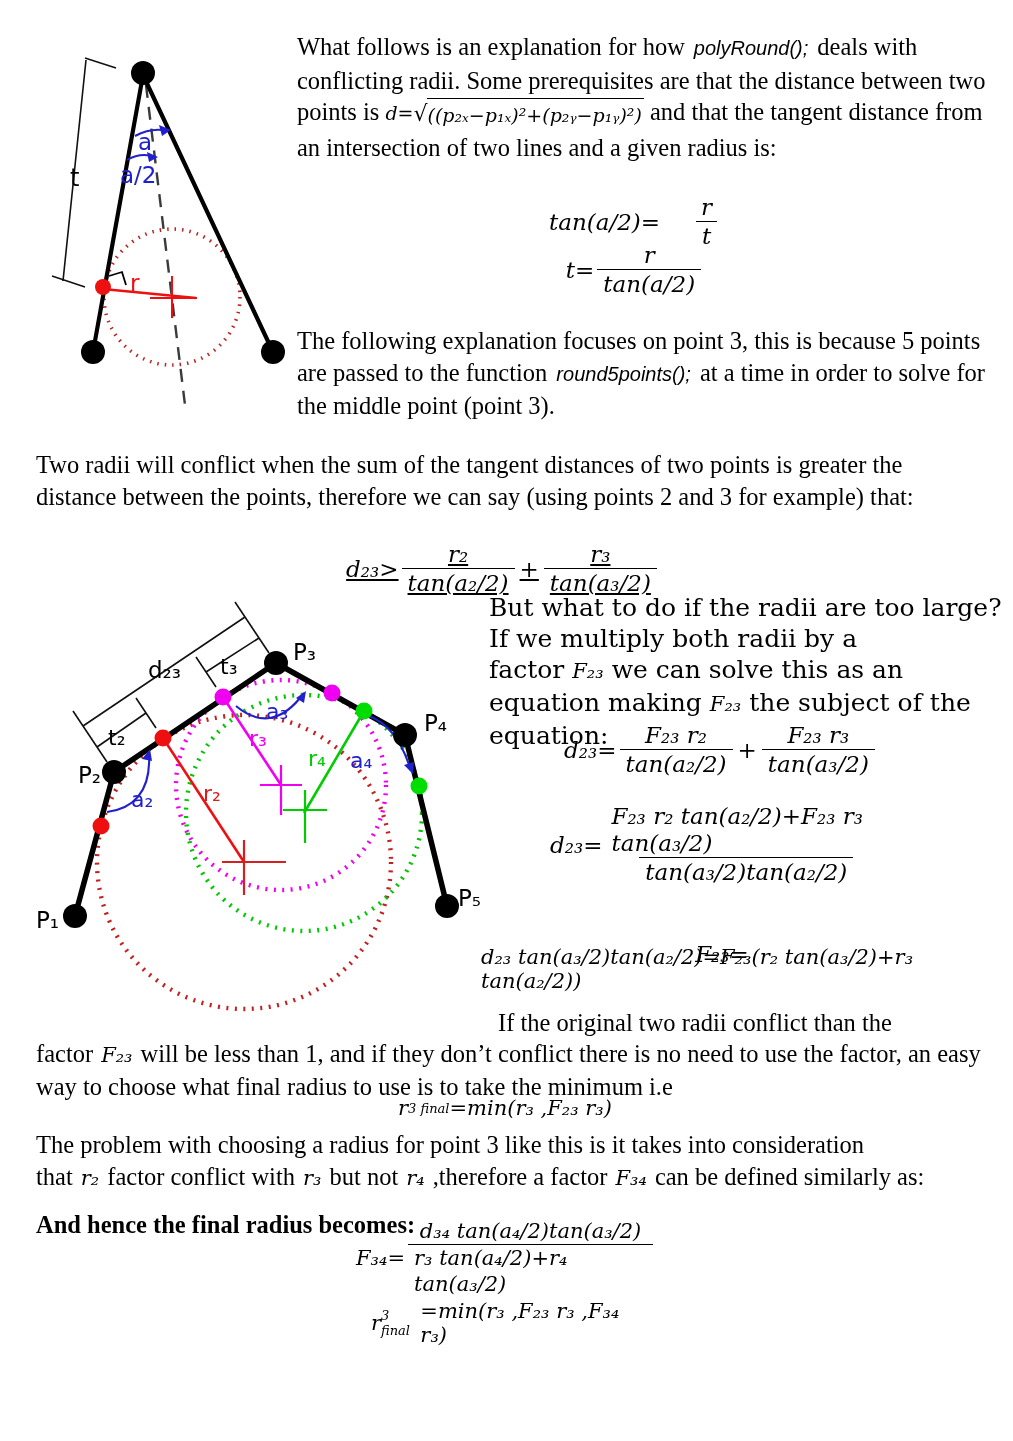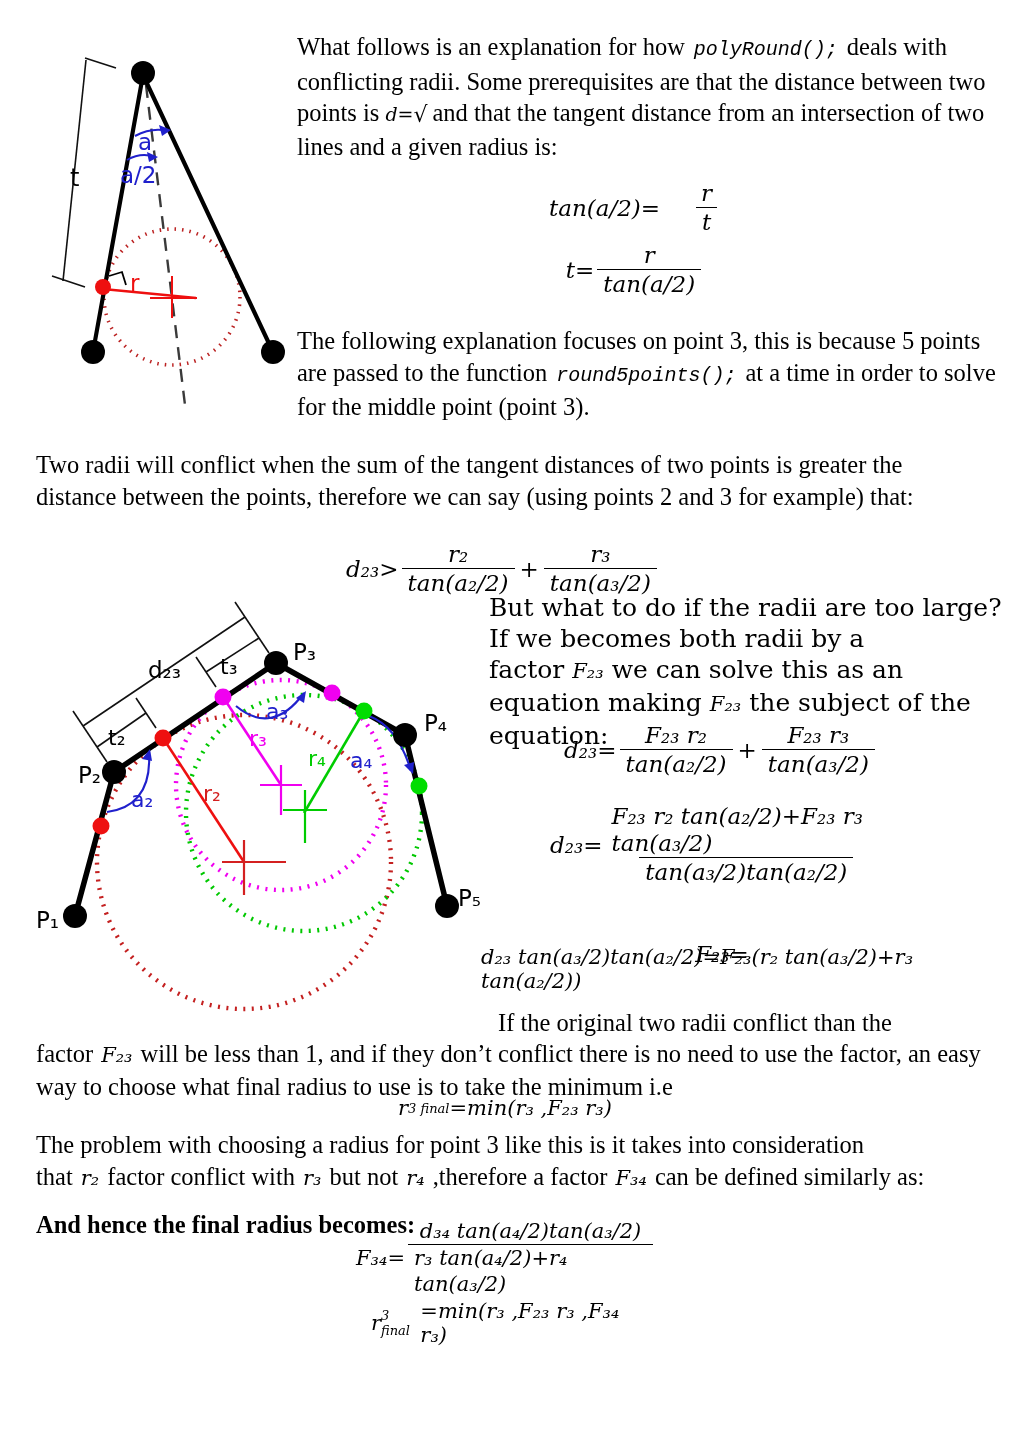--- a/index.html
+++ b/index.html
@@ -1,20 +1,20 @@
 <!DOCTYPE html>
 <html><head>
 <meta charset="utf-8">
 <style>
   html,body{margin:0;padding:0;background:#ffffff;}
   .page{position:relative;width:1013px;height:1441px;background:#fff;overflow:hidden;
         font-family:"Liberation Serif",serif;color:#000;}
   .para{position:absolute;font-size:24.5px;line-height:31.5px;}
   .djv{font-family:"DejaVu Serif",serif;font-size:25px;line-height:31px;}
-  .icode{font-style:italic;font-size:20px;font-family:Liberation Mono, monospace;margin:0 9px;}
+  .icode{font-style:italic;font-size:20px;font-family:Liberation Sans, sans-serif;margin:0 9px;}
   .ivar{font-style:italic;font-size:21px;font-family:"DejaVu Serif",serif;margin:0 8px;}
   .formula{position:absolute;display:flex;align-items:center;justify-content:center;
            font-family:"DejaVu Serif",serif;font-style:italic;font-size:23px;color:#000;}
   .formula.small{font-size:21px;}
   .frac{display:inline-flex;flex-direction:column;align-items:center;margin:0 3px;}
   .frac .num{padding:0 6px;line-height:1.18;}
   .frac .den{border-top:1.6px solid #000;padding:0 6px;line-height:1.25;}
   .op{margin:0 2px;}
   sub.fsub{font-size:0.62em;font-style:italic;}
   .sqrt{display:inline-flex;align-items:flex-start;font-style:italic;font-family:"DejaVu Serif",serif;font-size:19px;margin:0 6px;}
@@ -67,24 +67,25 @@
     <text x="70" y="186" font-size="24">t</text>
     <text x="138" y="150" font-size="23" fill="#2020cc">a</text>
     <text x="120" y="183" font-size="23" fill="#2020cc">a/2</text>
     <text x="130" y="291" font-size="23" fill="#ee1010">r</text>
   </svg>
 
   <div class="para" style="left:297px;top:31px;width:712px;">
     <span>What follows is an explanation for how</span><span class="icode">polyRound();</span><span>deals with conflicting radii. Some prerequisites are that the distance between two points is</span><span class="sqrt">
         <span>d=</span>
         <span class="sign">√</span>
+        <span class="radicand">((p₂ₓ−p₁ₓ)²+(p₂ᵧ−p₁ᵧ)²)</span>
       </span><span>and that the tangent distance from an intersection of two lines and a given radius is:</span>
   </div>
 
-  <div class="formula" style="left:495px;top:180px;width:280px;gap:32px;">
+  <div class="formula" style="left:495px;top:194px;width:280px;gap:32px;">
     <span>tan(a/2)=</span>
     <span class="frac">
         <span class="num">r</span>
         <span class="den">t</span>
       </span>
   </div>
 
   <div class="formula" style="left:495px;top:242px;width:280px;">
     <span>t=</span>
     <span class="frac">
@@ -94,21 +95,21 @@
   </div>
 
   <div class="para" style="left:297px;top:325px;width:712px;">
     <span>The following explanation focuses on point 3, this is because 5 points are passed to the function</span><span class="icode">round5points();</span><span>at a time in order to solve for the middle point (point 3).</span>
   </div>
 
   <div class="para" style="left:36px;top:449px;width:952px;">
     <span>Two radii will conflict when the sum of the tangent distances of two points is greater the distance between the points, therefore we can say (using points 2 and 3 for example) that:</span>
   </div>
 
-  <div class="formula" style="left:368px;top:541px;width:270px;">
+  <div class="formula" style="left:368px;top:541px;width:270px;text-decoration:underline;">
     <span>d₂₃&gt;</span>
     <span class="frac">
         <span class="num">r₂</span>
         <span class="den">tan(a₂/2)</span>
       </span>
     <span class="op">+</span>
     <span class="frac">
         <span class="num">r₃</span>
         <span class="den">tan(a₃/2)</span>
       </span>
@@ -181,21 +182,21 @@
     <text x="220" y="674" font-size="22">t₃</text>
     <text x="131" y="807" font-size="22" fill="#2020cc">a₂</text>
     <text x="266" y="719" font-size="22" fill="#2020cc">a₃</text>
     <text x="350" y="768" font-size="22" fill="#2020cc">a₄</text>
     <text x="203" y="801" font-size="22" fill="#d42020">r₂</text>
     <text x="249" y="746" font-size="22" fill="#f000f0">r₃</text>
     <text x="308" y="766" font-size="22" fill="#00cc00">r₄</text>
   </svg>
 
   <div class="para djv" style="left:489px;top:592px;width:530px;">
-    <span>But what to do if the radii are too large? If we becomes both radii by a factor</span><span class="ivar">F₂₃</span><span>we can solve this as an equation making</span><span class="ivar">F₂₃</span><span>the subject of the equation:</span>
+    <span>But what to do if the radii are too large? If we multiply both radii by a factor</span><span class="ivar">F₂₃</span><span>we can solve this as an equation making</span><span class="ivar">F₂₃</span><span>the subject of the equation:</span>
   </div>
 
   <div class="formula" style="left:591px;top:722px;width:260px;">
     <span>d₂₃=</span>
     <span class="frac">
         <span class="num">F₂₃ r₂</span>
         <span class="den">tan(a₂/2)</span>
       </span>
     <span class="op">+</span>
     <span class="frac">

